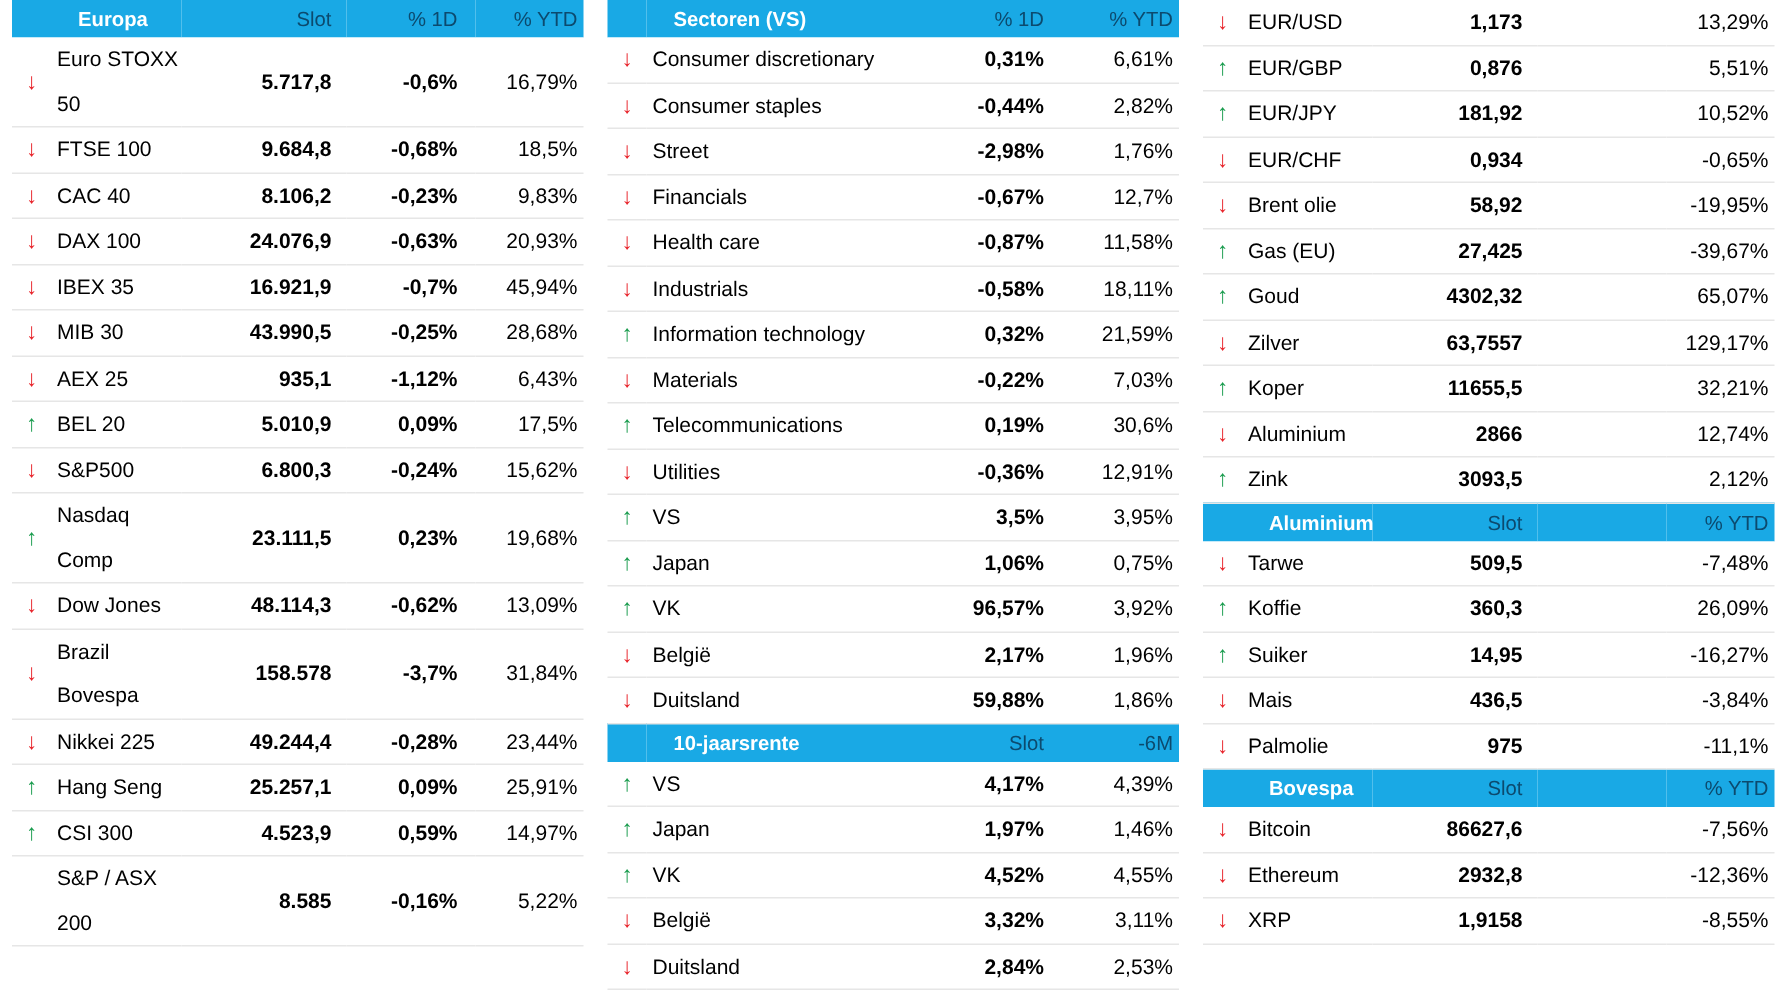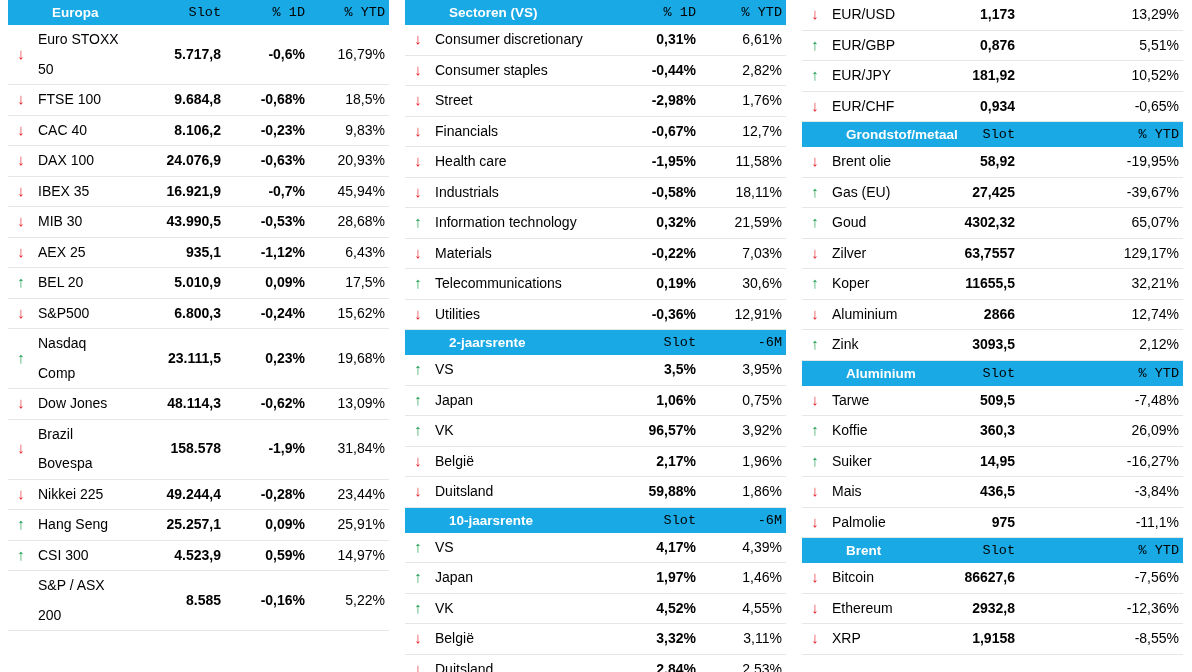--- a/index.html
+++ b/index.html
@@ -38,22 +38,21 @@
   }
   tr.hdr td {
     font-weight: bold;
     font-size: 13.5px;
     padding: 0;
     line-height: 25px;
     margin-top: 44px;
   }
   tr.hdr td.sub {
     font-weight: normal;
-    color: #000000;
-    font-family: Liberation Mono, monospace;
+    color: #0c4a6e;
   }
   tr.row {
     height: 29.5px;
     background: #ffffff;
   }
   tr.row td {
     padding: 0;
     line-height: 29.5px;
     font-size: 14px;
     border-bottom: 1px solid #e6e6e6;
@@ -155,21 +154,21 @@
             <td class="c-arrow down"><span class="arrow-glyph">↓</span></td>
             <td class="c-name">IBEX 35</td>
             <td class="c-val">16.921,9</td>
             <td class="c-d1">-0,7%</td>
             <td class="c-ytd">45,94%</td>
           </tr>
           <tr class="row">
             <td class="c-arrow down"><span class="arrow-glyph">↓</span></td>
             <td class="c-name">MIB 30</td>
             <td class="c-val">43.990,5</td>
-            <td class="c-d1">-0,53%</td>
+            <td class="c-d1">-0,25%</td>
             <td class="c-ytd">28,68%</td>
           </tr>
           <tr class="row">
             <td class="c-arrow down"><span class="arrow-glyph">↓</span></td>
             <td class="c-name">AEX 25</td>
             <td class="c-val">935,1</td>
             <td class="c-d1">-1,12%</td>
             <td class="c-ytd">6,43%</td>
           </tr>
           <tr class="row">
@@ -197,21 +196,21 @@
             <td class="c-arrow down"><span class="arrow-glyph">↓</span></td>
             <td class="c-name">Dow Jones</td>
             <td class="c-val">48.114,3</td>
             <td class="c-d1">-0,62%</td>
             <td class="c-ytd">13,09%</td>
           </tr>
           <tr class="row">
             <td class="c-arrow down"><span class="arrow-glyph">↓</span></td>
             <td class="c-name">Brazil Bovespa</td>
             <td class="c-val">158.578</td>
-            <td class="c-d1">-1,9%</td>
+            <td class="c-d1">-3,7%</td>
             <td class="c-ytd">31,84%</td>
           </tr>
           <tr class="row">
             <td class="c-arrow down"><span class="arrow-glyph">↓</span></td>
             <td class="c-name">Nikkei 225</td>
             <td class="c-val">49.244,4</td>
             <td class="c-d1">-0,28%</td>
             <td class="c-ytd">23,44%</td>
           </tr>
           <tr class="row">
@@ -280,21 +279,21 @@
             <td class="c-arrow down"><span class="arrow-glyph">↓</span></td>
             <td class="c-name">Financials</td>
             <td class="c-val"></td>
             <td class="c-d1">-0,67%</td>
             <td class="c-ytd">12,7%</td>
           </tr>
           <tr class="row">
             <td class="c-arrow down"><span class="arrow-glyph">↓</span></td>
             <td class="c-name">Health care</td>
             <td class="c-val"></td>
-            <td class="c-d1">-1,95%</td>
+            <td class="c-d1">-0,87%</td>
             <td class="c-ytd">11,58%</td>
           </tr>
           <tr class="row">
             <td class="c-arrow down"><span class="arrow-glyph">↓</span></td>
             <td class="c-name">Industrials</td>
             <td class="c-val"></td>
             <td class="c-d1">-0,58%</td>
             <td class="c-ytd">18,11%</td>
           </tr>
           <tr class="row">
@@ -317,27 +316,20 @@
             <td class="c-val"></td>
             <td class="c-d1">0,19%</td>
             <td class="c-ytd">30,6%</td>
           </tr>
           <tr class="row">
             <td class="c-arrow down"><span class="arrow-glyph">↓</span></td>
             <td class="c-name">Utilities</td>
             <td class="c-val"></td>
             <td class="c-d1">-0,36%</td>
             <td class="c-ytd">12,91%</td>
-          </tr>
-          <tr class="hdr">
-            <td></td>
-            <td class="c-name">2-jaarsrente</td>
-            <td class="c-val sub"></td>
-            <td class="c-d1 sub">Slot</td>
-            <td class="c-ytd sub">-6M</td>
           </tr>
           <tr class="row">
             <td class="c-arrow up"><span class="arrow-glyph">↑</span></td>
             <td class="c-name">VS</td>
             <td class="c-val"></td>
             <td class="c-d1">3,5%</td>
             <td class="c-ytd">3,95%</td>
           </tr>
           <tr class="row">
             <td class="c-arrow up"><span class="arrow-glyph">↑</span></td>
@@ -443,27 +435,20 @@
             <td class="c-d1"></td>
             <td class="c-ytd">10,52%</td>
           </tr>
           <tr class="row">
             <td class="c-arrow down"><span class="arrow-glyph">↓</span></td>
             <td class="c-name">EUR/CHF</td>
             <td class="c-val">0,934</td>
             <td class="c-d1"></td>
             <td class="c-ytd">-0,65%</td>
           </tr>
-          <tr class="hdr">
-            <td></td>
-            <td class="c-name">Grondstof/metaal</td>
-            <td class="c-val sub">Slot</td>
-            <td class="c-d1 sub"></td>
-            <td class="c-ytd sub">% YTD</td>
-          </tr>
           <tr class="row">
             <td class="c-arrow down"><span class="arrow-glyph">↓</span></td>
             <td class="c-name">Brent olie</td>
             <td class="c-val">58,92</td>
             <td class="c-d1"></td>
             <td class="c-ytd">-19,95%</td>
           </tr>
           <tr class="row">
             <td class="c-arrow up"><span class="arrow-glyph">↑</span></td>
             <td class="c-name">Gas (EU)</td>
@@ -543,21 +528,21 @@
           </tr>
           <tr class="row">
             <td class="c-arrow down"><span class="arrow-glyph">↓</span></td>
             <td class="c-name">Palmolie</td>
             <td class="c-val">975</td>
             <td class="c-d1"></td>
             <td class="c-ytd">-11,1%</td>
           </tr>
           <tr class="hdr">
             <td></td>
-            <td class="c-name">Brent</td>
+            <td class="c-name">Bovespa</td>
             <td class="c-val sub">Slot</td>
             <td class="c-d1 sub"></td>
             <td class="c-ytd sub">% YTD</td>
           </tr>
           <tr class="row">
             <td class="c-arrow down"><span class="arrow-glyph">↓</span></td>
             <td class="c-name">Bitcoin</td>
             <td class="c-val">86627,6</td>
             <td class="c-d1"></td>
             <td class="c-ytd">-7,56%</td>

